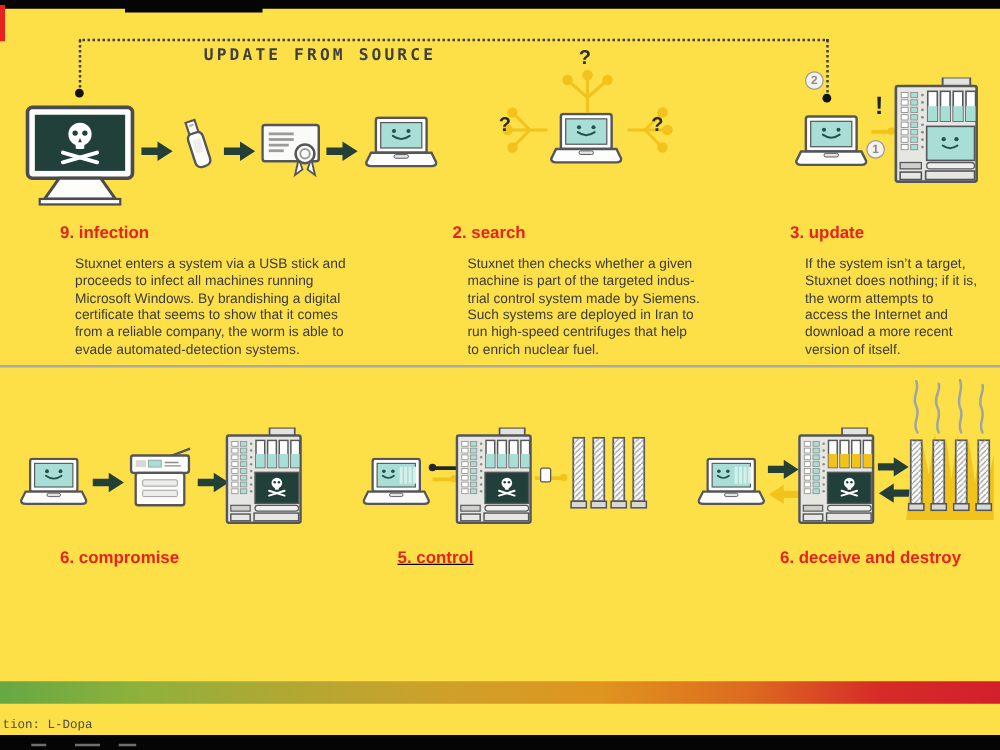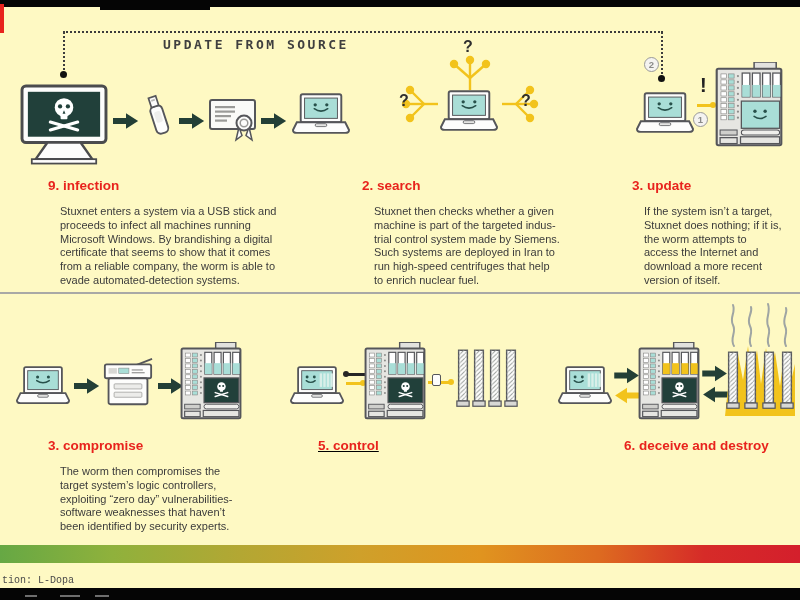--- a/index.html
+++ b/index.html
@@ -1,16 +1,16 @@
 <!DOCTYPE html>
 <html><head>
 <meta charset="utf-8">
 <style>
   html,body{margin:0;padding:0;background:#888;}
-  .stage{position:relative;width:800px;height:600px;background:#fef9c3;overflow:hidden;
+  .stage{position:relative;width:800px;height:600px;background:#fde047;overflow:hidden;
          font-family:"Liberation Sans",sans-serif;}
   .abs{position:absolute;}
   .topbar{left:0;top:0;width:800px;height:7px;background:#050505;}
   .toptab{left:100px;top:0;width:110px;height:10px;background:#050505;}
   .redstrip{left:0;top:4px;width:4px;height:29px;background:#e8231d;}
   .dotted-h{border-top:2px dotted #3c3c3c;height:0;}
   .dotted-v{border-left:2px dotted #3c3c3c;width:0;}
   .enddot{width:7px;height:7px;border-radius:50%;background:#111;}
   .update-label{font-family:"DejaVu Sans Mono",monospace;font-size:13px;font-weight:bold;
                 letter-spacing:2.5px;color:#3f3f3f;}
@@ -409,26 +409,21 @@
     <use href="#sym-centrifuge" x="38" y="48" width="14" height="68"></use>
     <use href="#sym-centrifuge" x="56" y="48" width="14" height="68"></use>
     <g fill="#f2c31c">
       <path d="M15 116 L18 90 L21 116 Z"></path>
       <path d="M33 116 L36 88 L39 116 Z"></path>
       <path d="M51 116 L54 92 L57 116 Z"></path>
     </g>
   </svg>
 
   <div class="abs txt" style="left:48px;top:438px;width:280px;">
-    <h3>3. compromise</h3>
-    <p>The worm then compromises the
-target system’s logic controllers,
-exploiting “zero day” vulnerabilities-
-software weaknesses that haven’t
-been identified by security experts.</p>
+    <h3>6. compromise</h3>
   </div>
   <div class="abs txt" style="left:318px;top:438px;width:260px;text-decoration:underline;">
     <h3>5. control</h3>
   </div>
   <div class="abs txt" style="left:624px;top:438px;width:195px;">
     <h3>6. deceive and destroy</h3>
   </div>
 
   <div class="abs gradbar"></div>
   <div class="abs credit" style="left:2px;top:575px;font-family:Liberation Mono, monospace;">tion: L-Dopa</div>

